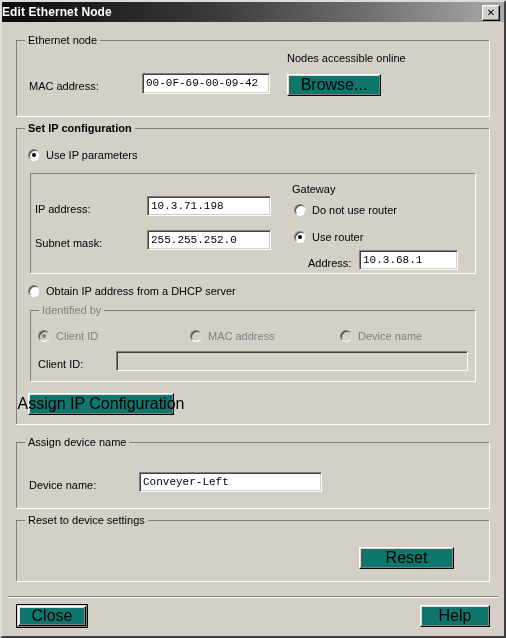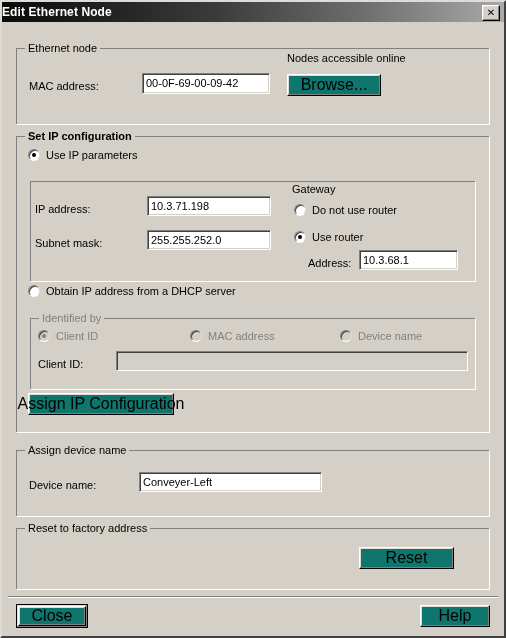--- a/index.html
+++ b/index.html
@@ -67,21 +67,20 @@
     cursor: default;
   }
 
   
   .group {
     position: absolute;
     box-sizing: border-box;
     border: 1px solid #808080;
     border-right-color: #ffffff;
     border-bottom-color: #ffffff;
-    margin-top: 8px;
   }
   .group > .group-inner {
     position: absolute;
     left: -1px; top: -1px; right: -1px; bottom: -1px;
     border: 1px solid #ffffff;
     border-left-color: transparent;
     border-top-color: transparent;
     pointer-events: none;
   }
   .group-title {
@@ -106,21 +105,21 @@
 
   
   .tfield {
     position: absolute;
     box-sizing: border-box;
     background: #ffffff;
     border: 1px solid #808080;
     border-right-color: #ffffff;
     border-bottom-color: #ffffff;
     box-shadow: inset 1px 1px 0 #404040, inset -1px -1px 0 #d4d0c8;
-    font-family: Liberation Sans, sans-serif;
+    font-family: Liberation Mono, monospace;
     font-size: 11px;
     color: #000000;
     padding: 0 0 0 3px;
     line-height: 1;
     display: flex;
     align-items: center;
     overflow: hidden;
     white-space: nowrap;
   }
   .tfield.disabled {
@@ -304,21 +303,21 @@
 
   <div class="group" style="left:14px; top:440px; width:474px; height:67px;">
     <div class="group-inner"></div>
     <div class="group-title">Assign device name</div>
   </div>
   <div class="lbl" style="left:27px; top:477px;">Device name:</div>
   <div class="tfield" style="left:137px; top:470px; width:183px; height:20px;">Conveyer-Left</div>
 
   <div class="group" style="left:14px; top:518px; width:474px; height:62px;">
     <div class="group-inner"></div>
-    <div class="group-title">Reset to factory address</div>
+    <div class="group-title">Reset to device settings</div>
   </div>
   <div class="btn" style="left:357px; top:545px; width:95px; height:22px;">
     <span class="btn-label">Reset</span>
   </div>
 
   <div class="hsep" style="left:6px; top:594px; width:490px;"></div>
 
   <div class="btn default" style="left:14px; top:602px; width:72px; height:24px;">
     <span class="btn-face"></span>
     <span class="btn-label">Close</span>

